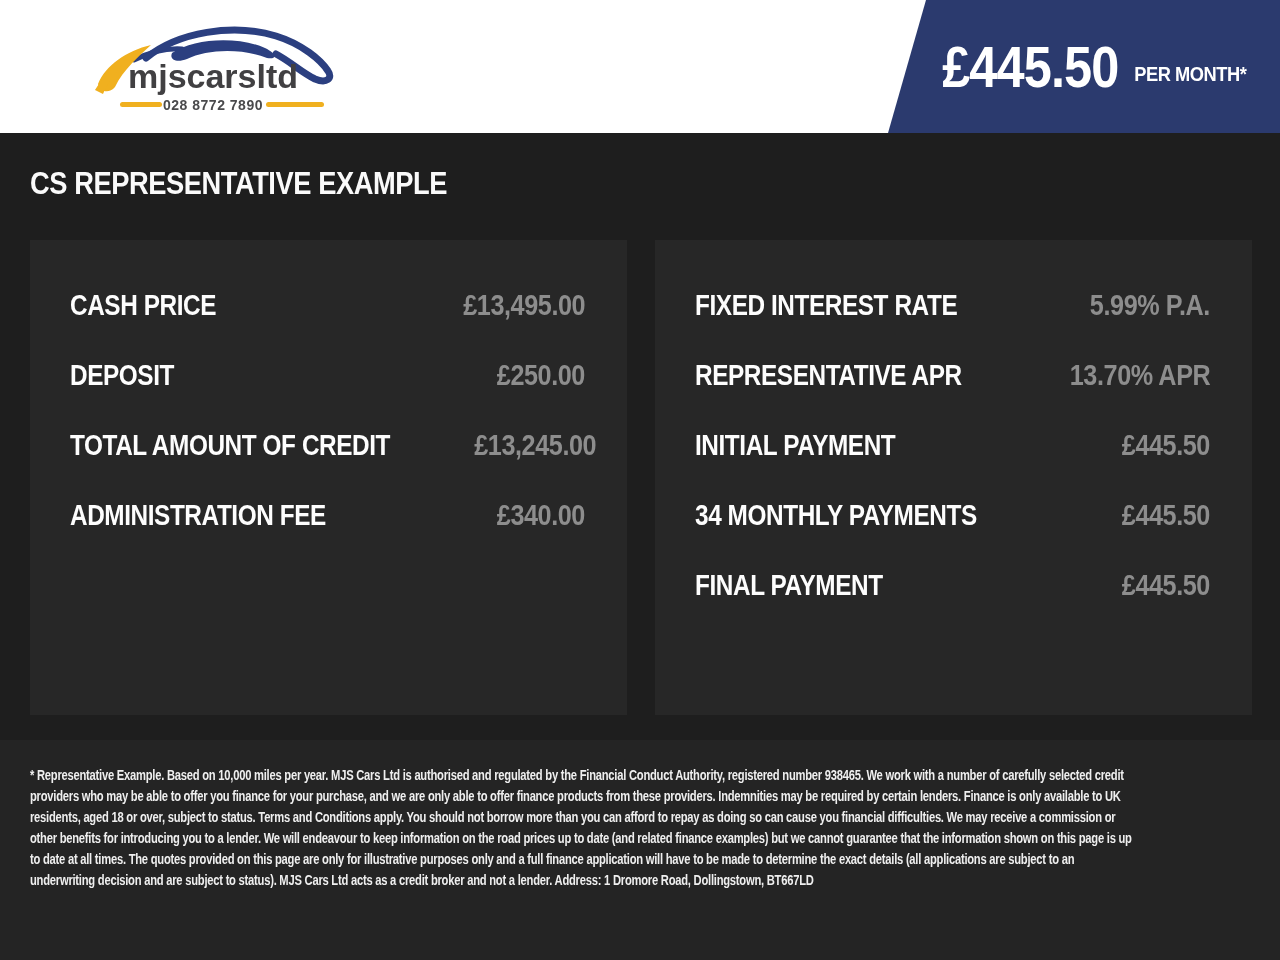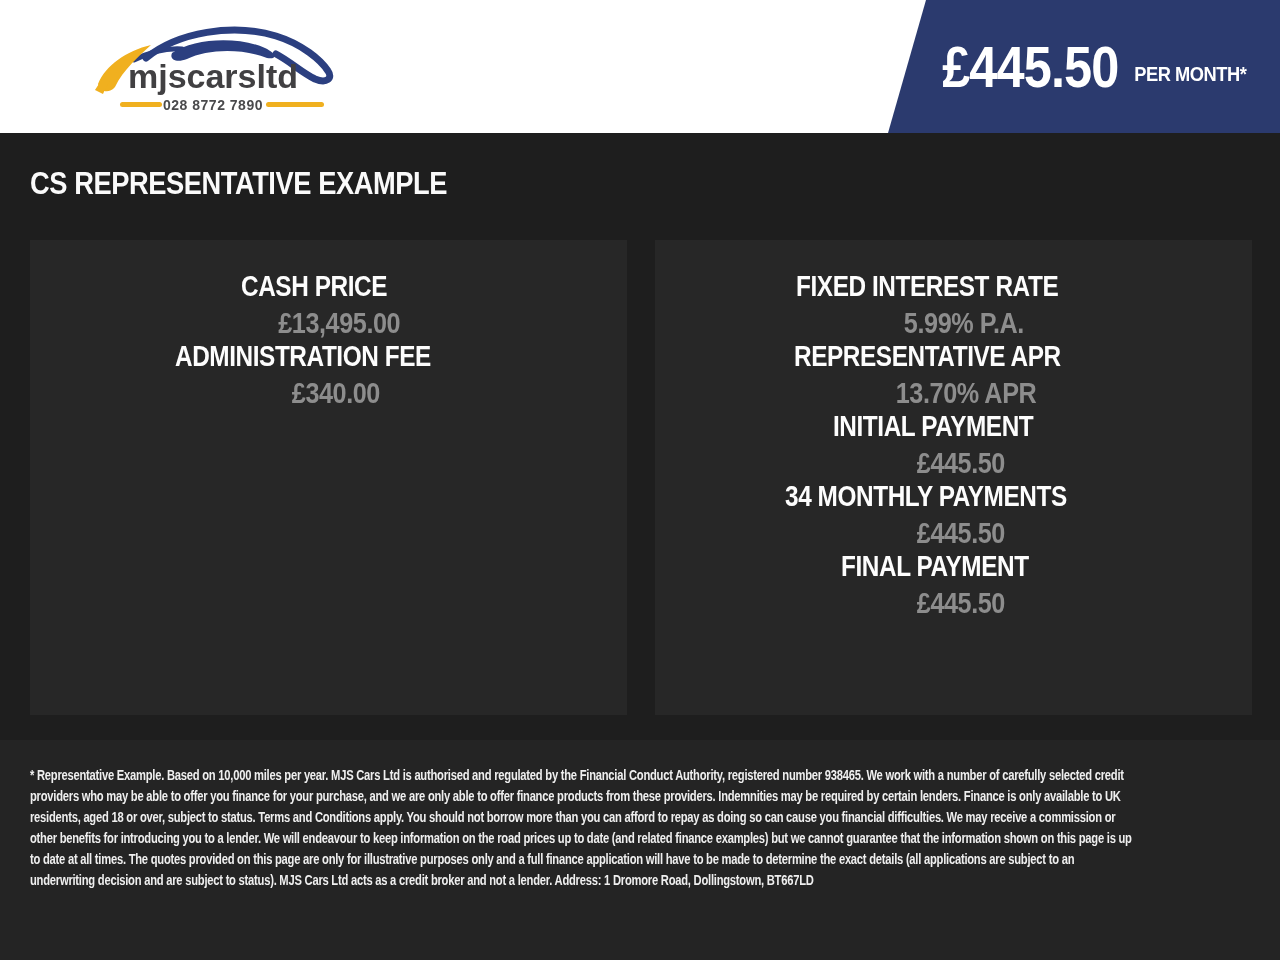--- a/index.html
+++ b/index.html
@@ -50,21 +50,20 @@
   .panel {
     position:absolute; top:240px; width:597px; height:475px;
     background:#272727; padding:30px 42px 0 40px;
   }
   .panel-left  { left:30px; }
   .panel-right { left:655px;text-align:right; }
 
   .row {
     height:70px; display:flex; align-items:center;
     justify-content:space-between;
-    flex-direction:column;
   }
   .row .label {
     display:inline-block; color:#fdfdfd;
     font-size:29px; font-weight:bold; letter-spacing:-0.5px;
     transform:scaleX(0.84); transform-origin:0 50%;
     white-space:nowrap;
   }
   .row .value {
     display:inline-block; color:#8d8d8d;
     font-size:30px; font-weight:bold; letter-spacing:-0.5px;
@@ -122,20 +121,28 @@
   </div>
 
   <h1 class="page-title">CS REPRESENTATIVE EXAMPLE</h1>
 
   <section class="panel panel-left">
     <div class="row">
       <span class="label">CASH PRICE</span>
       <span class="value">£13,495.00</span>
     </div>
     <div class="row">
+      <span class="label">DEPOSIT</span>
+      <span class="value">£250.00</span>
+    </div>
+    <div class="row">
+      <span class="label">TOTAL AMOUNT OF CREDIT</span>
+      <span class="value">£13,245.00</span>
+    </div>
+    <div class="row">
       <span class="label">ADMINISTRATION FEE</span>
       <span class="value">£340.00</span>
     </div>
   </section>
 
   <section class="panel panel-right">
     <div class="row">
       <span class="label">FIXED INTEREST RATE</span>
       <span class="value">5.99% P.A.</span>
     </div>

